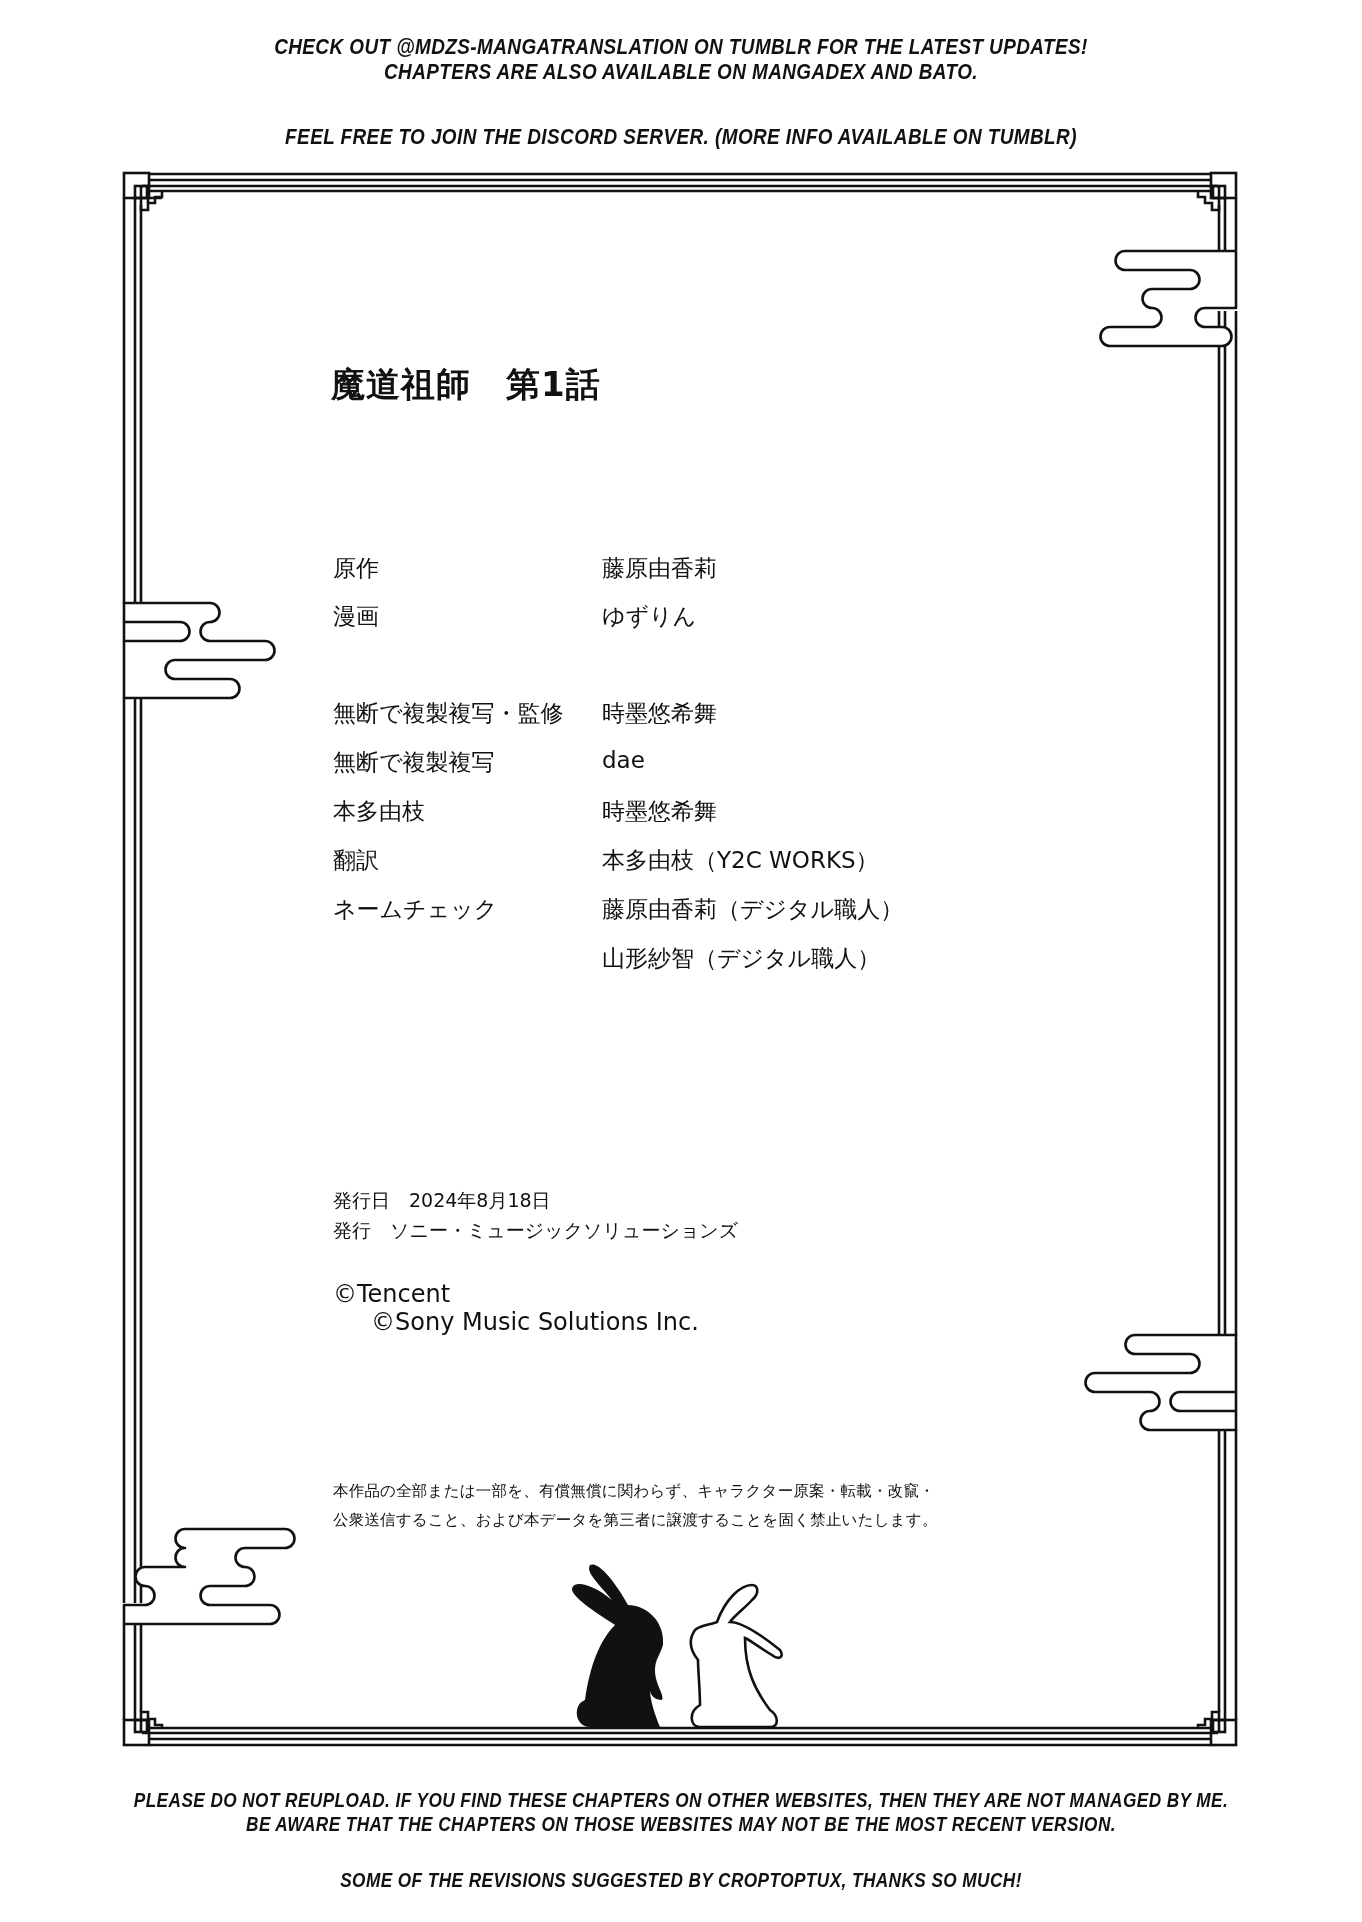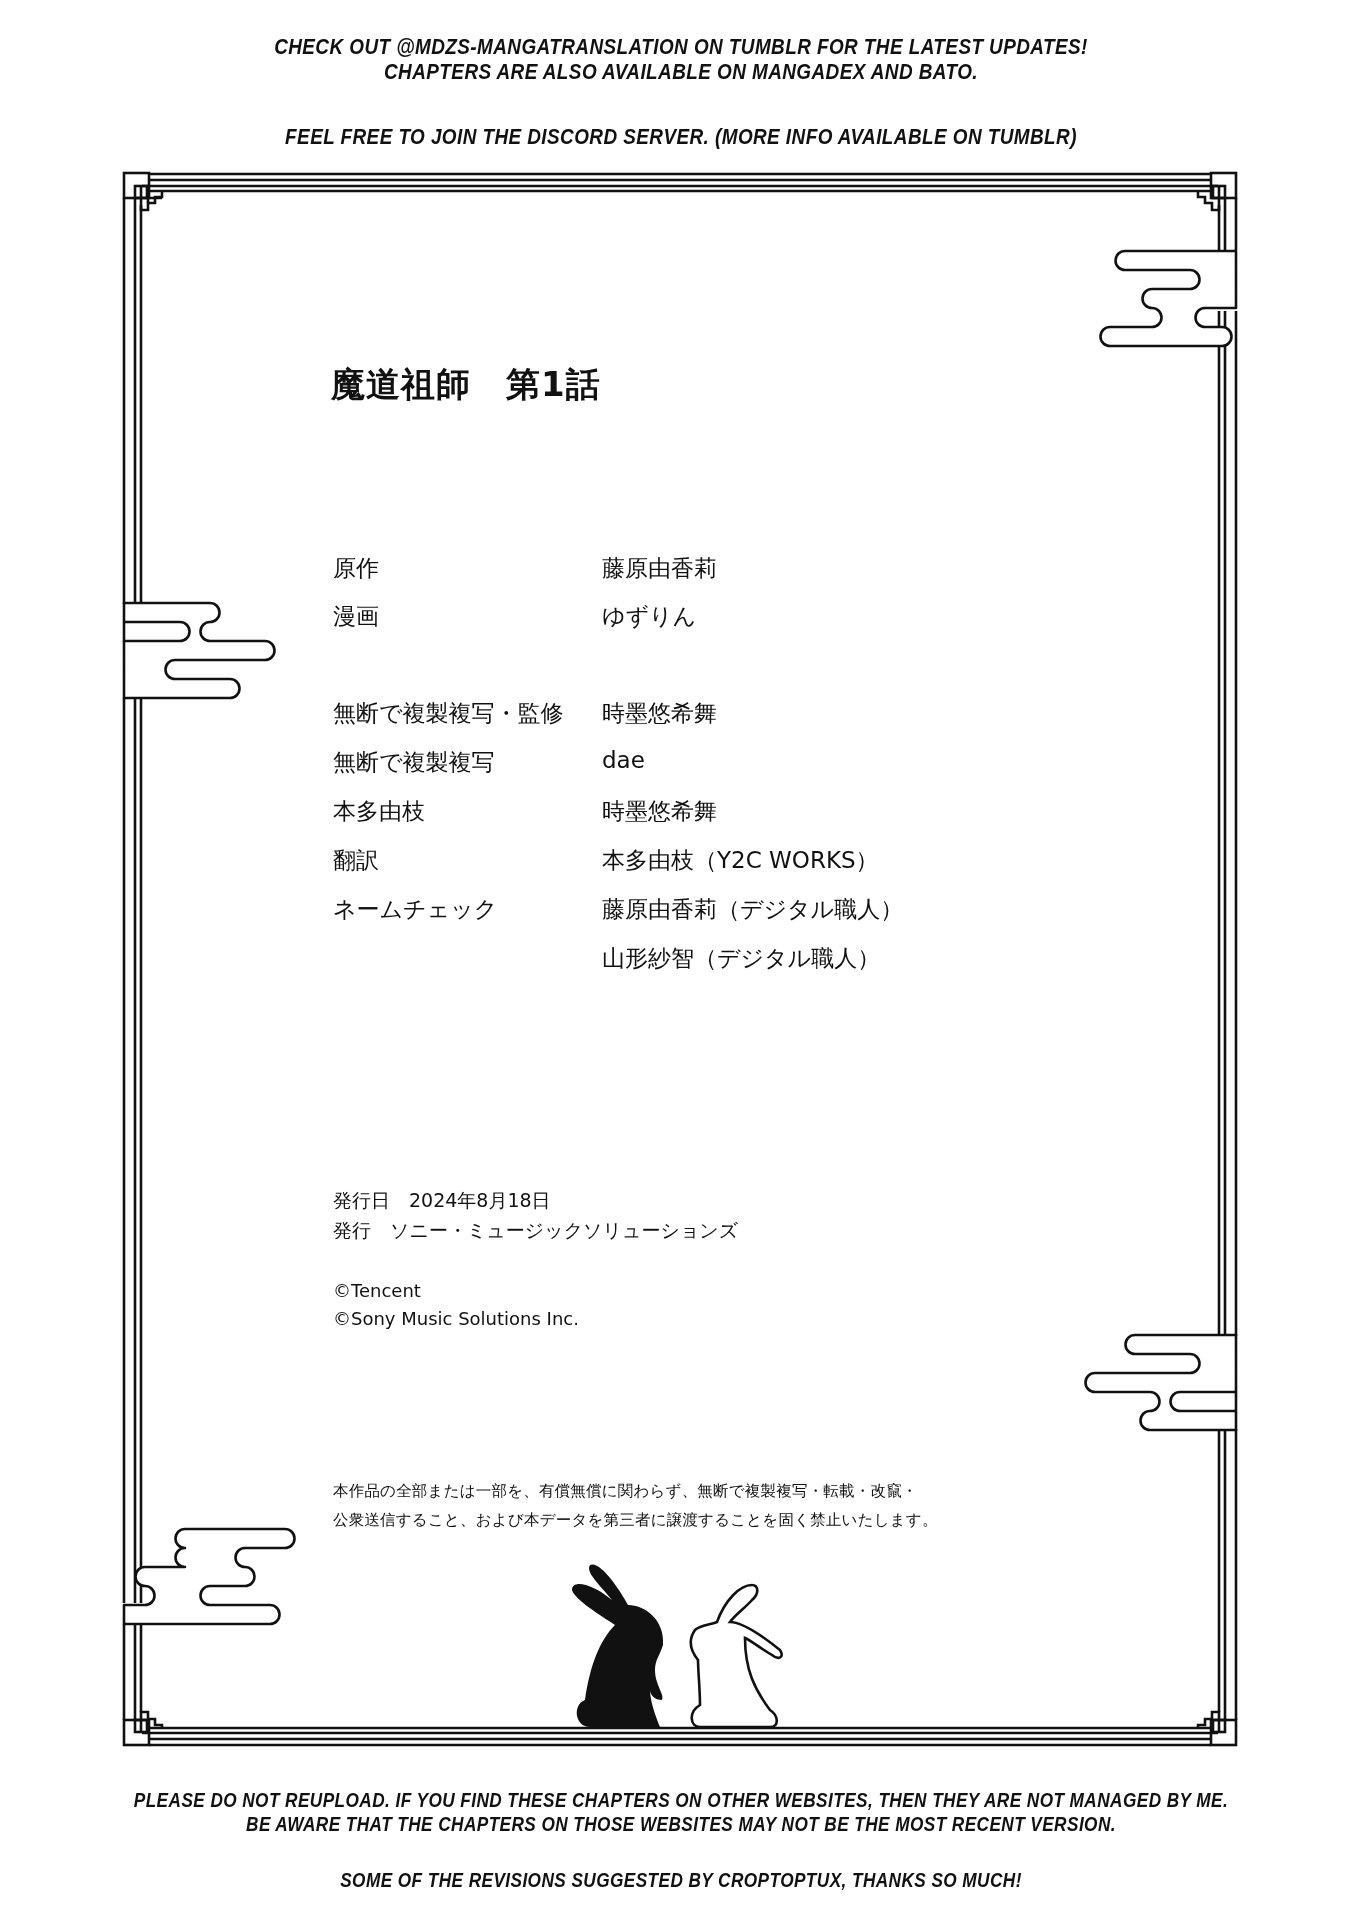--- a/index.html
+++ b/index.html
@@ -7,21 +7,21 @@
   .notice{position:absolute;left:0;width:1362px;text-align:center;font-family:"Liberation Sans Narrow","Liberation Sans",sans-serif;font-style:italic;font-weight:bold;text-transform:uppercase;color:#111;letter-spacing:0.5px;transform:scaleX(0.86);transform-origin:center;}
   .n-top{font-size:22px;line-height:25px;}
   .n-bot{font-size:20px;line-height:24px;}
   svg.frame{position:absolute;left:0;top:0;}
   .title{position:absolute;left:331px;top:362px;font-size:34px;font-weight:bold;letter-spacing:1px;white-space:pre;}
   .credits{position:absolute;left:333px;top:553px;}
   .crow{position:absolute;left:0;white-space:nowrap;font-size:23px;}
   .clabel{position:absolute;left:0;font-weight:normal;}
   .cvalue{position:absolute;left:269px;}
   .pub{position:absolute;left:333px;font-size:19px;white-space:pre;}
-  .copy{position:absolute;left:333px;font-size:18px;white-space:nowrap;}
+  .copy{position:absolute;left:333px;font-size:24px;white-space:nowrap;}
   .disc{position:absolute;left:333px;font-size:15.5px;white-space:nowrap;letter-spacing:0.2px;}
 </style>
 </head>
 <body>
 
 <div class="notice n-top" style="top:34px;">Check out @mdzs-mangatranslation on Tumblr for the latest updates!</div>
 <div class="notice n-top" style="top:59px;">Chapters are also available on Mangadex and Bato.</div>
 <div class="notice n-top" style="top:124px;">Feel free to join the discord server. (More info available on Tumblr)</div>
 
 <svg class="frame" width="1362" height="1922" viewBox="0 0 1362 1922">
@@ -134,20 +134,20 @@
   <div class="crow" style="top:390px;">
     <span class="clabel"></span>
     <span class="cvalue">山形紗智（デジタル職人）</span>
   </div>
 </div>
 
 <div class="pub" style="top:1188px;">発行日　2024年8月18日</div>
 <div class="pub" style="top:1218px;">発行　ソニー・ミュージックソリューションズ</div>
 
 <div class="copy" style="top:1280px;">©Tencent</div>
-<div class="copy" style="top:1308px;">©Sony Music Solutions Inc.</div>
+<div class="copy" style="top:1308px;margin-left:38px;">©Sony Music Solutions Inc.</div>
 
-<div class="disc" style="top:1481px;">本作品の全部または一部を、有償無償に関わらず、無断で複製複写・転載・改竄・</div>
+<div class="disc" style="top:1481px;">本作品の全部または一部を、有償無償に関わらず、キャラクター原案・転載・改竄・</div>
 <div class="disc" style="top:1510px;text-align:right;">公衆送信すること、および本データを第三者に譲渡することを固く禁止いたします。</div>
 
 <div class="notice n-bot" style="top:1788px;">Please do not reupload. If you find these chapters on other websites, then they are not managed by me.</div>
 <div class="notice n-bot" style="top:1812px;">Be aware that the chapters on those websites may not be the most recent version.</div>
 <div class="notice n-bot" style="top:1868px;">Some of the revisions suggested by croptoptux, thanks so much!</div>
 
 </body></html>

